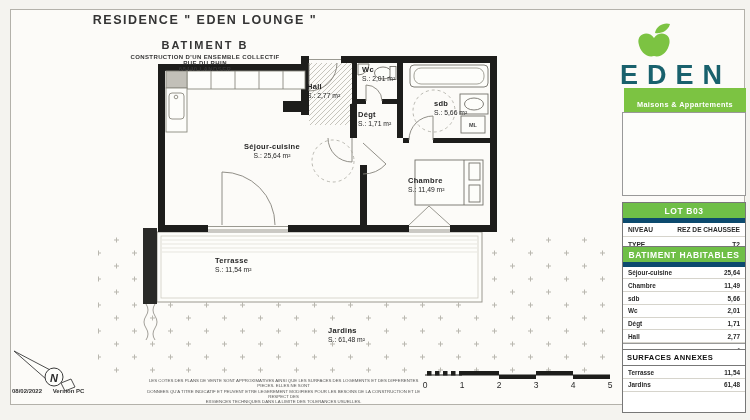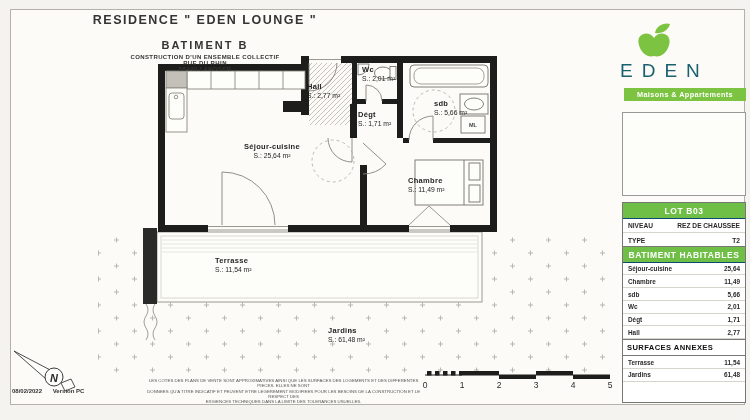--- a/index.html
+++ b/index.html
@@ -14,28 +14,28 @@
   .title-3{font-size:6px;font-weight:bold;margin-top:3px;letter-spacing:.4px;}
   .title-4,.title-5{font-size:6px;font-weight:bold;letter-spacing:.4px;}
   
   .room-label{position:absolute;line-height:1.3;color:#1f1f1f;}
   .room-name{display:block;font-weight:bold;font-size:7.5px;letter-spacing:.3px;}
   .room-area{display:block;font-size:6.8px;}
   .ctr{transform:translateX(-50%);text-align:center;}
   
   .brand{position:absolute;left:614px;top:20px;width:132px;}
   .brand-name{position:absolute;left:6px;top:40px;width:126px;overflow:hidden;white-space:nowrap;
-              font-size:19px;font-weight:400;color:#19616d;letter-spacing:9px;}
+              font-size:27px;font-weight:700;color:#19616d;letter-spacing:9px;}
   .brand-banner{position:absolute;left:10px;top:68px;width:122px;background:#7cc342;color:#fff;
-               font-size:7.3px;font-weight:bold;text-align:center;padding:2px 0;letter-spacing:.4px;}
+               font-size:7.3px;font-weight:bold;text-align:center;padding:12px 0;letter-spacing:.4px;}
   .siteplan-box{position:absolute;left:622px;top:112px;width:124px;height:84px;background:#fdfdfa;
                 border:1px solid #999;box-sizing:border-box;}
   .tbl{position:absolute;left:622px;width:124px;background:#fff;border:1px solid #777;box-sizing:border-box;}
   .tbl-head{background:#6fbf47;color:#fff;font-weight:bold;text-align:center;font-size:8.5px;
-            padding:2.5px 0 2px;letter-spacing:.6px;border-bottom:1px solid #0c4a6e;}
+            padding:2.5px 0 2px;letter-spacing:.6px;border-bottom:5px solid #0c4a6e;}
   .row{display:flex;justify-content:space-between;align-items:center;font-size:6.4px;font-weight:bold;
        color:#2a2a2a;padding:2.6px 5px 2.2px;border-bottom:1px solid #d6d4cc;}
   .row:last-child{border-bottom:none;}
   .lot-row{font-size:6.6px;padding:3.4px 5px;}
   .total-row{font-size:7.2px;font-weight:bold;text-align:right;padding:3px 5px;border-top:1px solid #999;}
   .annex-head{font-size:7.6px;font-weight:bold;text-align:left;padding:3px 4px;border-bottom:1px solid #777;
               letter-spacing:.4px;color:#111;}
   .annex-fill{height:24px;}
   
   .date-note{position:absolute;left:12px;top:388px;font-size:6px;font-weight:bold;color:#333;}
@@ -276,21 +276,21 @@
         <span>Dégt</span>
         <span>1,71</span>
       </div>
     <div class="row">
         <span>Hall</span>
         <span>2,77</span>
       </div>
     <div class="total-row">49,28 m²</div>
   </div>
 
-  <div class="tbl" style="top:339px;height:64px;">
+  <div class="tbl" style="top:349px;height:64px;">
     <div class="annex-head">SURFACES ANNEXES</div>
     <div class="row">
         <span>Terrasse</span>
         <span>11,54</span>
       </div>
     <div class="row">
         <span>Jardins</span>
         <span>61,48</span>
       </div>
     <div class="annex-fill"></div>

